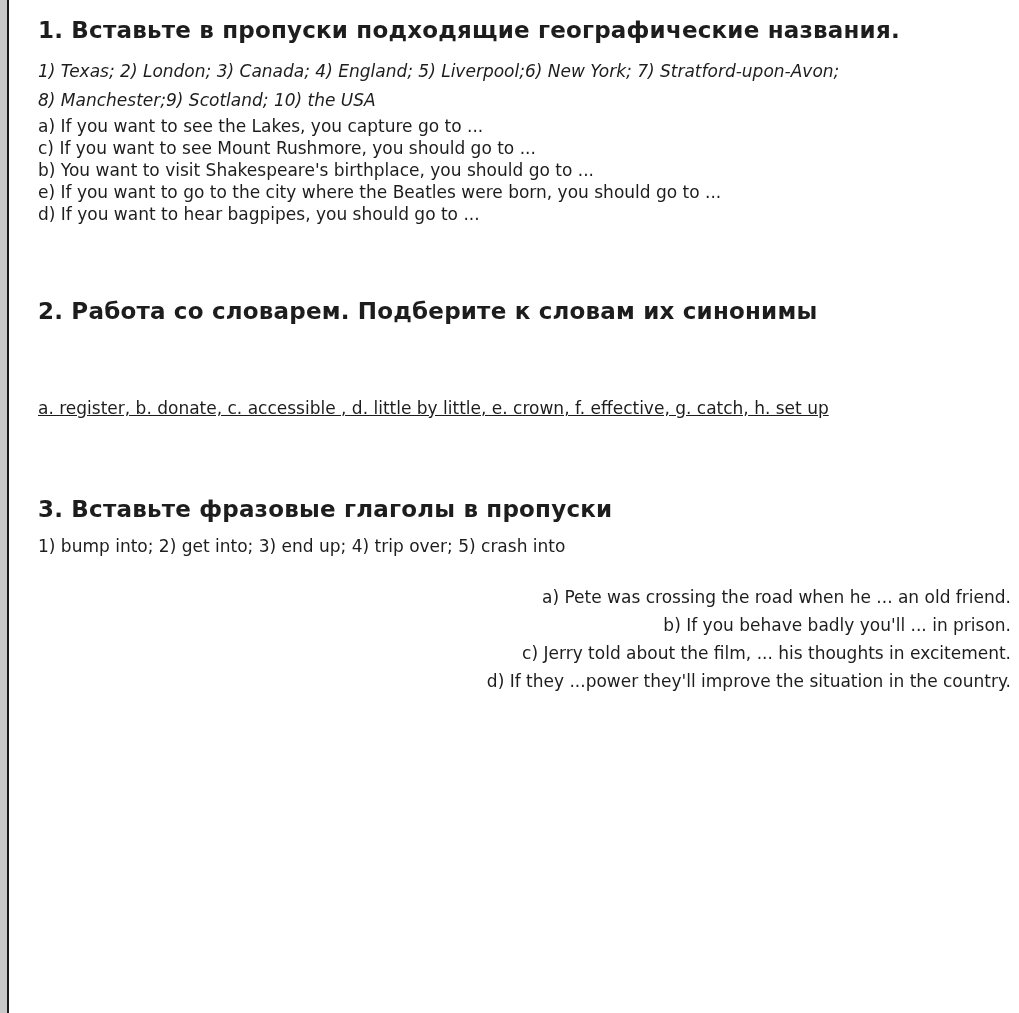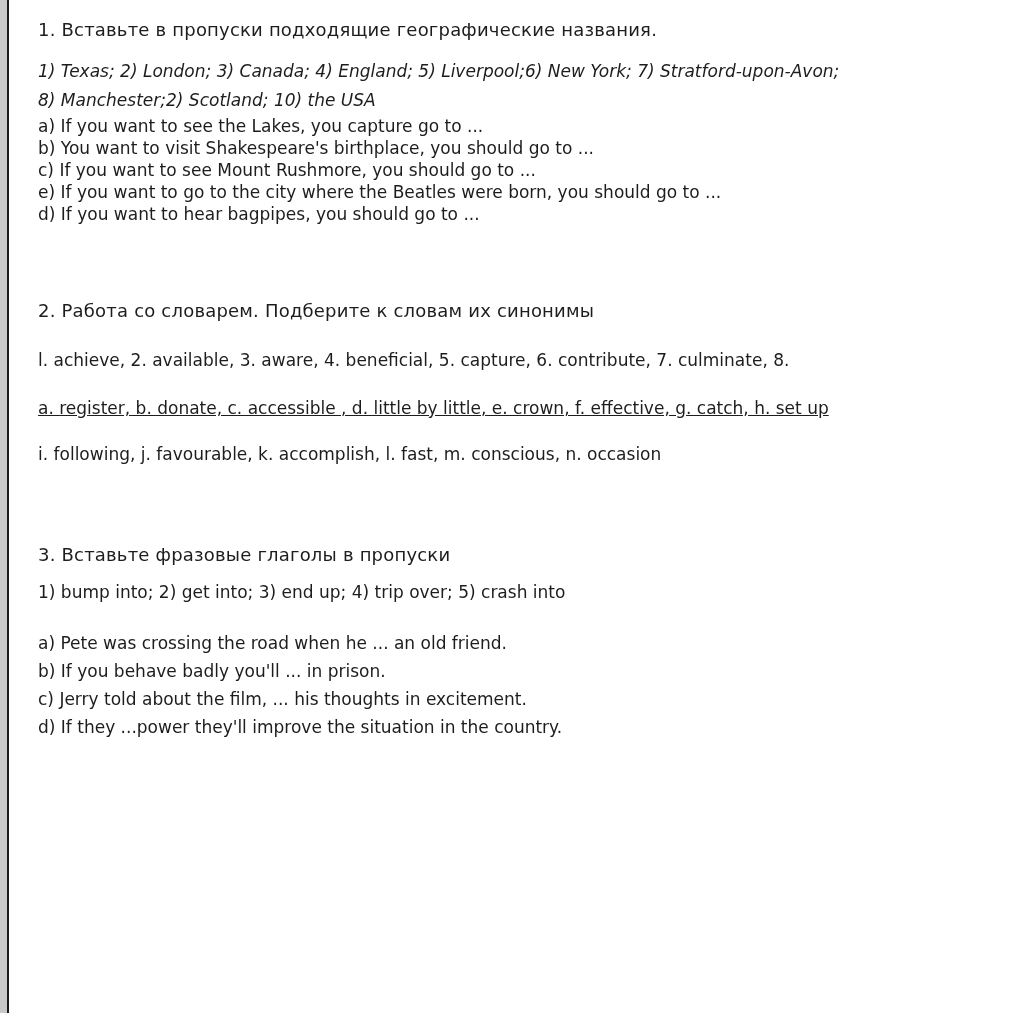--- a/index.html
+++ b/index.html
@@ -31,61 +31,60 @@
   .content {
     position: absolute;
     left: 38px;
     top: 0;
     width: 973px;
     font-size: 17px;
     line-height: 22px;
   }
   .content p { margin: 0; white-space: nowrap; }
   .h {
-    font-weight: normal;
-    font-size: 18px;
+    font-weight: bold;
+    font-size: 23px;
     letter-spacing: 0.2px;
   }
   .ind { margin-left: 59px; }
 
   #s1-title { margin-top: 19px; }
   #s1-bank  { margin-top: 16px; line-height: 29px; font-style: italic; }
   .s1-item  { margin-top: 26px; }
 
   #s2-title { margin-top: 75px; }
   #s2-bank  { margin-top: 23px; line-height: 30px; }
   #s2-item1 { margin-top: 22px; text-decoration: underline; }
   #s2-item2 { margin-top: 24px; }
 
   #s3-title { margin-top: 79px; }
   #s3-bank  { margin-top: 15px; }
-  .s3-item  { line-height: 28px; }
+  .s3-item  { line-height: 28px; text-align: right; }
   #s3-item-a { margin-top: 26px; }
 </style>
 </head>
 <body>
 
 <div class="page">
   <div class="edge-strip"></div>
   <div class="edge-line"></div>
 
   <div class="content">
 
     <p id="s1-title" class="h ind">1. Вставьте в пропуски подходящие географические названия.</p>
-    <p id="s1-bank"><span>1) Texas; 2) London; 3) Canada; 4) England; 5) Liverpool;6) New York; 7) Stratford-upon-Avon;</span><br><span>8) Manchester;2) Scotland; 10) the USA</span></p>
+    <p id="s1-bank"><span>1) Texas; 2) London; 3) Canada; 4) England; 5) Liverpool;6) New York; 7) Stratford-upon-Avon;</span><br><span>8) Manchester;9) Scotland; 10) the USA</span></p>
     <p class="s1-item">a) If you want to see the Lakes, you capture go to ...</p>
+    <p class="s1-item">c) If you want to see Mount Rushmore, you should go to ...</p>
     <p class="s1-item">b) You want to visit Shakespeare's birthplace, you should go to ...</p>
-    <p class="s1-item">c) If you want to see Mount Rushmore, you should go to ...</p>
     <p class="s1-item">e) If you want to go to the city where the Beatles were born, you should go to ...</p>
     <p class="s1-item">d) If you want to hear bagpipes, you should go to ...</p>
 
     <p id="s2-title" class="h">2. Работа со словарем. Подберите к словам их синонимы</p>
-    <p id="s2-bank"><span>l. achieve, 2. available, 3. aware, 4. beneficial, 5. capture, 6. contribute, 7. culminate, 8.</span><br></p>
+    <p id="s2-bank"><br></p>
     <p id="s2-item1">a. register, b. donate, c. accessible , d. little by little, e. crown, f. effective, g. catch, h. set up</p>
-    <p id="s2-item2">i. following, j. favourable, k. accomplish, l. fast, m. conscious, n. occasion</p>
 
     <p id="s3-title" class="h ind">3. Вставьте фразовые глаголы в пропуски</p>
     <p id="s3-bank">1) bump into; 2) get into; 3) end up; 4) trip over; 5) crash into</p>
     <p id="s3-item-a" class="s3-item">a) Pete was crossing the road when he ... an old friend.</p>
     <p class="s3-item">b) If you behave badly you'll ... in prison.</p>
     <p class="s3-item">c) Jerry told about the film, ... his thoughts in excitement.</p>
     <p class="s3-item">d) If they ...power they'll improve the situation in the country.</p>
 
   </div>
 </div>

